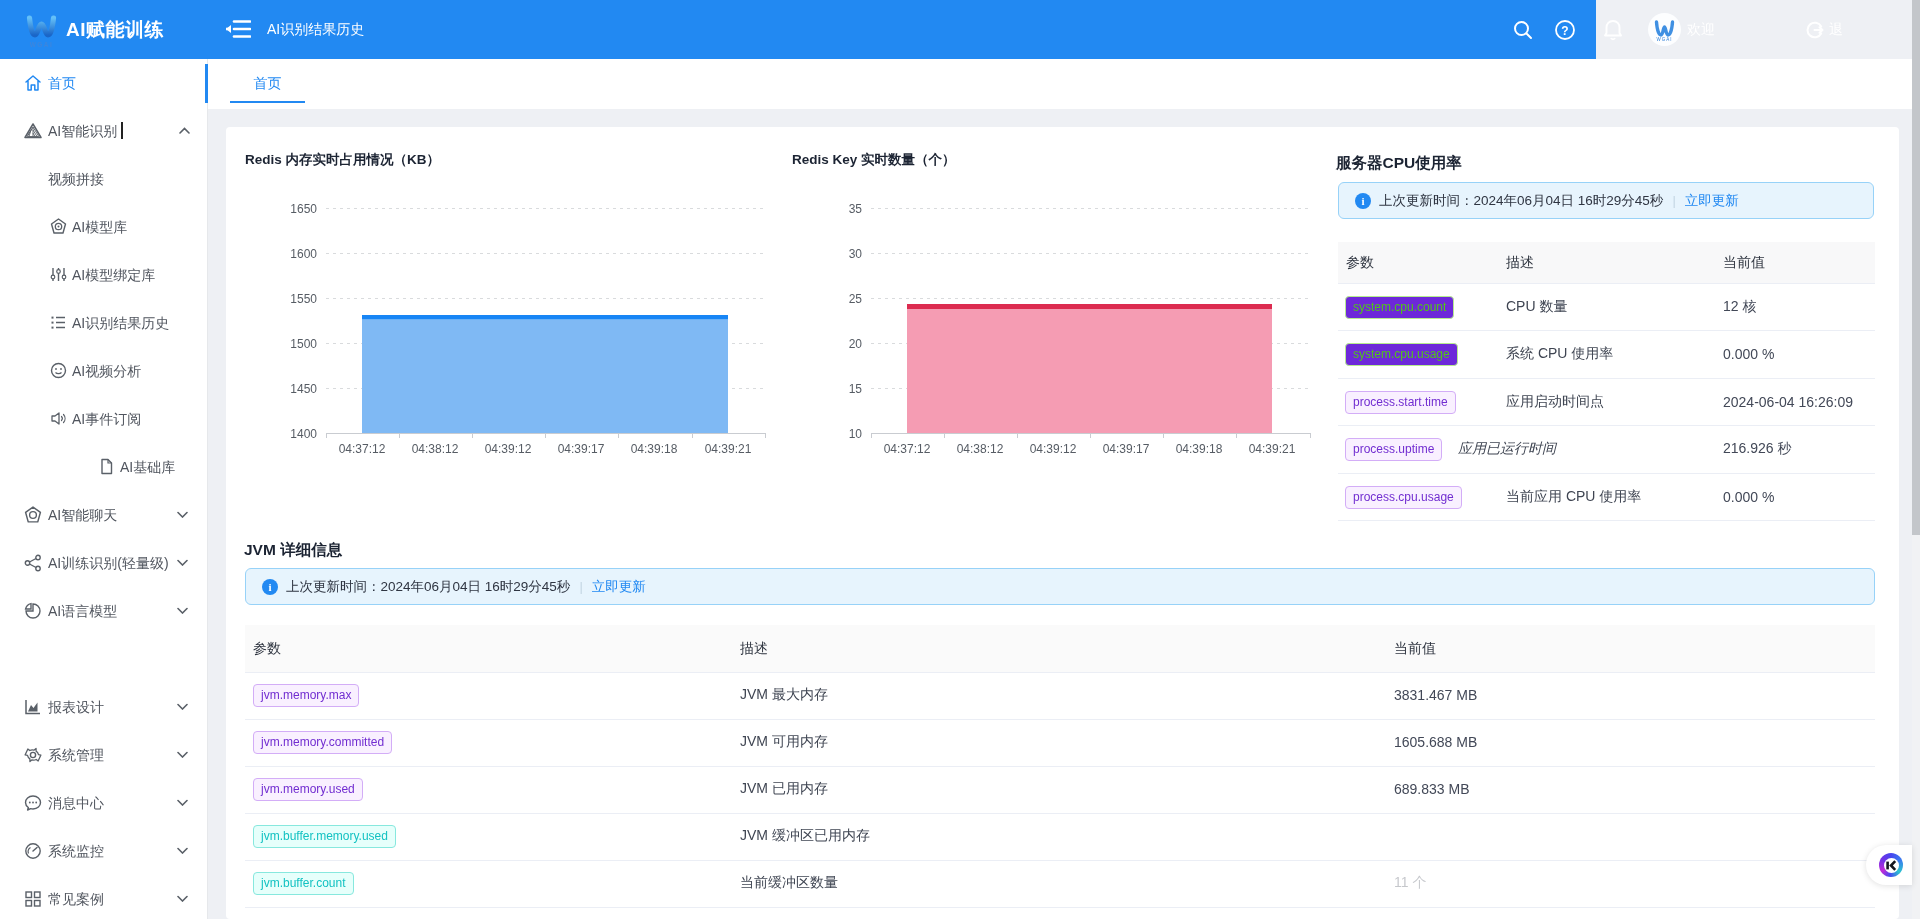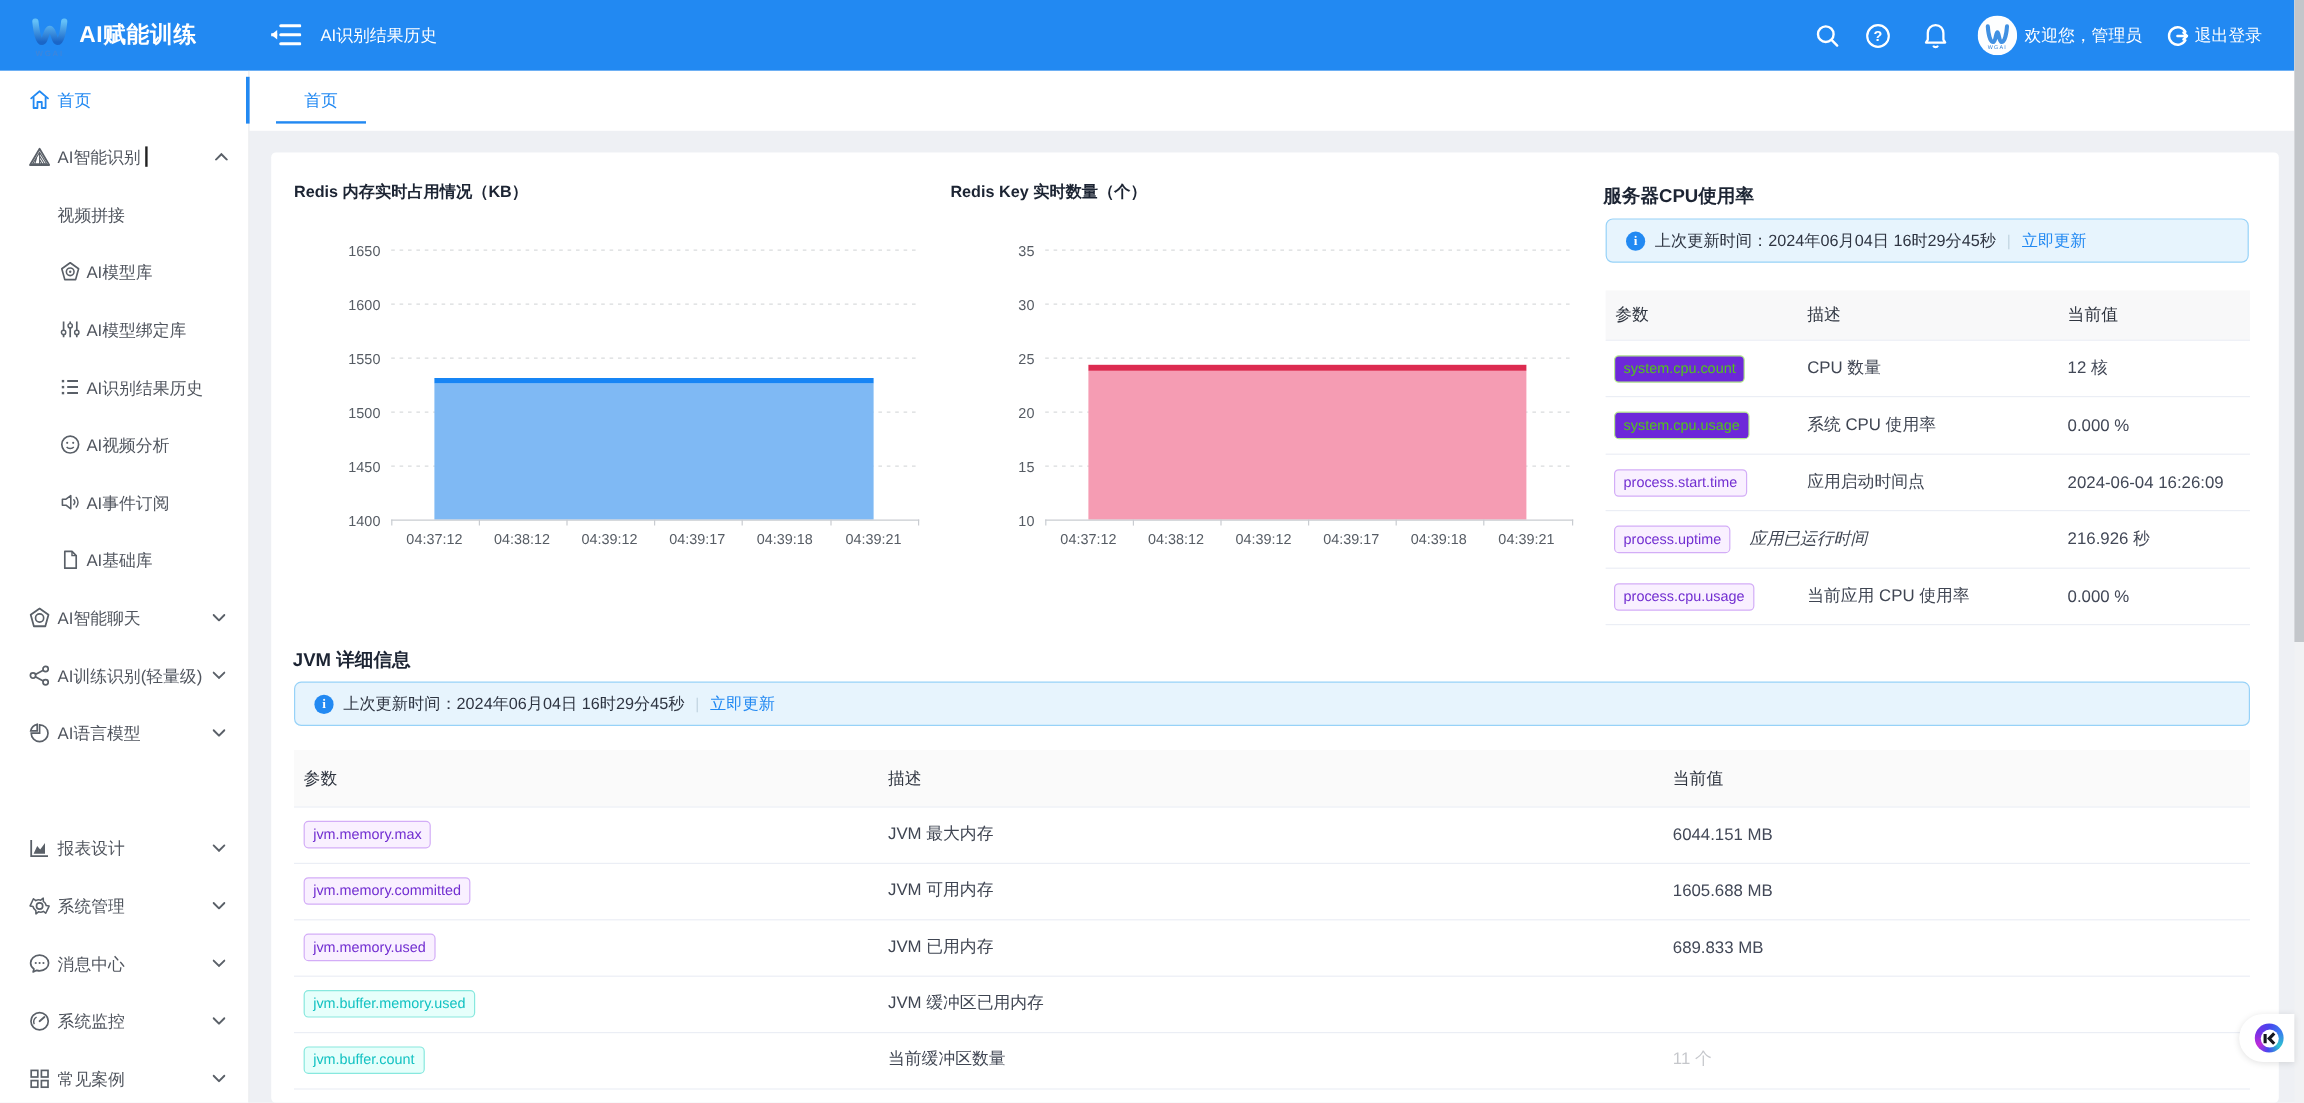--- a/index.html
+++ b/index.html
@@ -2,21 +2,21 @@
 <html lang="zh"><head>
 <meta charset="utf-8">
 <title>AI赋能训练</title>
 <style>
 * { margin:0; padding:0; box-sizing:border-box; }
 html,body { width:1920px; height:919px; overflow:hidden; font-family:"Liberation Sans", sans-serif; }
 body { position:relative; background:#eef0f4; }
 .abs { position:absolute; }
 
 
-#navbar { position:absolute; left:0; top:0; width:1912px; height:59px; background:#2289f2; }
+#navbar { position:absolute; left:0; top:0; width:1596px; height:59px; background:#2289f2; }
 #navbar .ntitle { position:absolute; left:66px; top:0; height:59px; line-height:59px; color:#fff; font-size:19px; font-weight:bold; letter-spacing:0.5px; }
 #navbar .ptitle { position:absolute; left:267px; top:0; height:59px; line-height:59px; color:#fff; font-size:14px; }
 .nav-ico { position:absolute; top:0; }
 .welcome { position:absolute; left:1687px; top:0; height:59px; line-height:59px; color:#fff; font-size:14px; }
 .logouttxt { position:absolute; left:1829px; top:0; height:59px; line-height:59px; color:#fff; font-size:14px; }
 
 
 #sidebar { position:absolute; left:0; top:59px; width:208px; height:860px; background:#fff; border-right:1px solid #e6e8eb; }
 .mitem { position:absolute; left:0; width:208px; height:48px; font-size:14px; color:#50555e; }
 .mitem .txt { position:absolute; top:0; height:48px; line-height:48px; }
@@ -186,21 +186,21 @@
       </svg>
     <span class="txt" style="left:72px;">AI视频分析</span>
   </div>
   <div class="mitem" style="top:336px;">
     <svg class="mi" style="left:50px;" width="17" height="17" viewBox="0 0 17 17">
         <path d="M2 6 H5 L9 3 V14 L5 11 H2 Z" fill="none" stroke="#5a6068" stroke-width="1.3" stroke-linejoin="round"></path>
         <path d="M11.5 6.5 a3 3 0 0 1 0 4 M13.5 4.5 a6 6 0 0 1 0 8" fill="none" stroke="#5a6068" stroke-width="1.2" stroke-linecap="round"></path>
       </svg>
     <span class="txt" style="left:72px;">AI事件订阅</span>
   </div>
-  <div class="mitem" style="top:384px;">
+  <div class="mitem" style="top:384px;margin-left:48px;">
     <svg class="mi" style="left:50px;" width="17" height="17" viewBox="0 0 17 17">
         <path d="M4 1.5 H10 L13.5 5 V15.5 H4 Z" fill="none" stroke="#5a6068" stroke-width="1.4" stroke-linejoin="round"></path>
         <path d="M10 1.5 V5 H13.5" fill="none" stroke="#5a6068" stroke-width="1.2"></path>
       </svg>
     <span class="txt" style="left:72px;">AI基础库</span>
   </div>
 
   <div class="mitem" style="top:432px;">
     <svg class="mi" style="left:24px;" width="18" height="18" viewBox="0 0 17 17">
         <path d="M8.5 1 L15.5 6 L13 15 H4 L1.5 6 Z" fill="none" stroke="#5a6068" stroke-width="1.4" stroke-linejoin="round"></path>
@@ -374,21 +374,21 @@
   <div class="trow-border" style="left:245px; top:719px; width:1630px;"></div>
   <div class="trow-border" style="left:245px; top:766px; width:1630px;"></div>
   <div class="trow-border" style="left:245px; top:813px; width:1630px;"></div>
   <div class="trow-border" style="left:245px; top:860px; width:1630px;"></div>
   <div class="trow-border" style="left:245px; top:907px; width:1630px;"></div>
 
   <div class="cell" style="left:253px; top:683px; height:24px;">
       <span class="tag purple">jvm.memory.max</span>
     </div>
   <div class="cell" style="left:740px; top:683px; height:24px;">JVM 最大内存</div>
-  <div class="cell val" style="left:1394px; top:683px; height:24px;">6044.151 MB</div>
+  <div class="cell val" style="left:1394px; top:683px; height:24px;">3831.467 MB</div>
 
   <div class="cell" style="left:253px; top:730px; height:24px;">
       <span class="tag purple">jvm.memory.committed</span>
     </div>
   <div class="cell" style="left:740px; top:730px; height:24px;">JVM 可用内存</div>
   <div class="cell val" style="left:1394px; top:730px; height:24px;">1605.688 MB</div>
 
   <div class="cell" style="left:253px; top:777px; height:24px;">
       <span class="tag purple">jvm.memory.used</span>
     </div>

